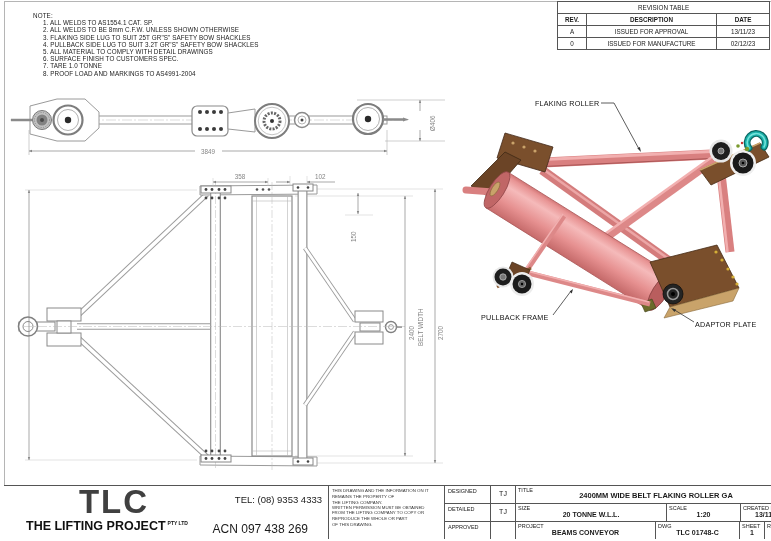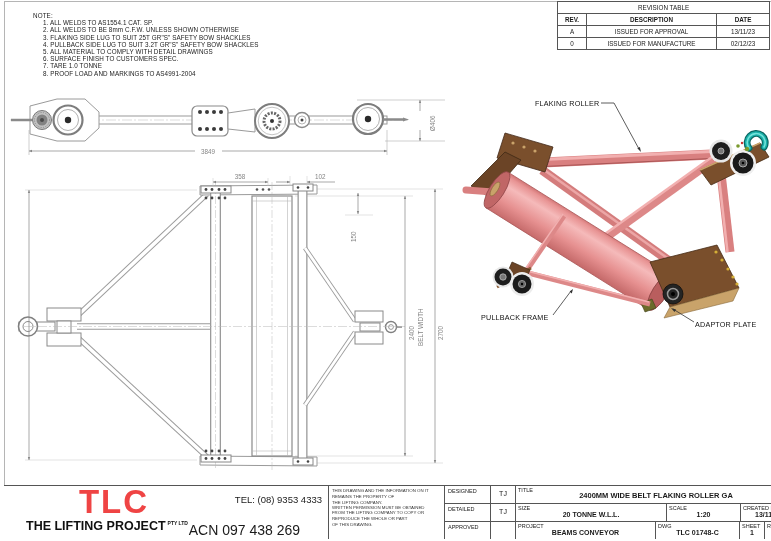--- a/index.html
+++ b/index.html
@@ -23,25 +23,25 @@
 
   svg{position:absolute;overflow:visible;}
   .dim-text{font-size:6.3px;fill:#858585;}
   .iso-label{font-size:7.2px;fill:#111;letter-spacing:.2px;}
 
   
   #tblock{position:absolute;left:4px;right:3px;top:485px;bottom:2px;border-top:1px solid #555;
           display:flex;background:#fff;}
   .tb-logo{width:324px;position:relative;}
   .logo-big{position:absolute;left:30px;top:0px;width:160px;text-align:center;
-            font-size:33px;font-weight:bold;letter-spacing:2px;line-height:32px;color:#ef4444;}
+            font-size:33px;font-weight:bold;letter-spacing:2px;line-height:32px;color:#404040;}
   .logo-co{position:absolute;left:22px;top:33px;font-size:12.5px;font-weight:bold;color:#111;white-space:nowrap;}
   .logo-pty{font-size:5px;font-weight:bold;position:relative;top:-5px;margin-left:2px;}
   .tb-tel{position:absolute;right:6px;top:8px;font-size:9.5px;font-weight:normal;white-space:nowrap;}
-  .tb-acn{position:absolute;right:28px;top:36px;font-size:14px;}
+  .tb-acn{position:absolute;right:20px;top:36px;font-size:12px;}
   .tb-disc{width:115px;border-left:1px solid #555;overflow:hidden;}
   .tb-disc .inner{font-size:6px;line-height:1.3;transform:scale(0.73);transform-origin:0 0;
                   width:137%;padding:3px 0 0 4px;color:#333;}
   .tb-sign{width:70px;border-left:1px solid #555;display:flex;flex-direction:column;}
   .sign-row{flex:1;display:flex;border-bottom:1px solid #555;}
   .sign-row:last-child{border-bottom:none;}
   .sign-label{width:42px;font-size:5.5px;padding:2px 0 0 3px;}
   .sign-value{flex:1;border-left:1px solid #555;font-size:7px;text-align:center;padding-top:4px;}
   .tb-main{flex:1;border-left:1px solid #555;display:flex;flex-direction:column;}
   .tb-row{flex:1;display:flex;border-bottom:1px solid #555;}

